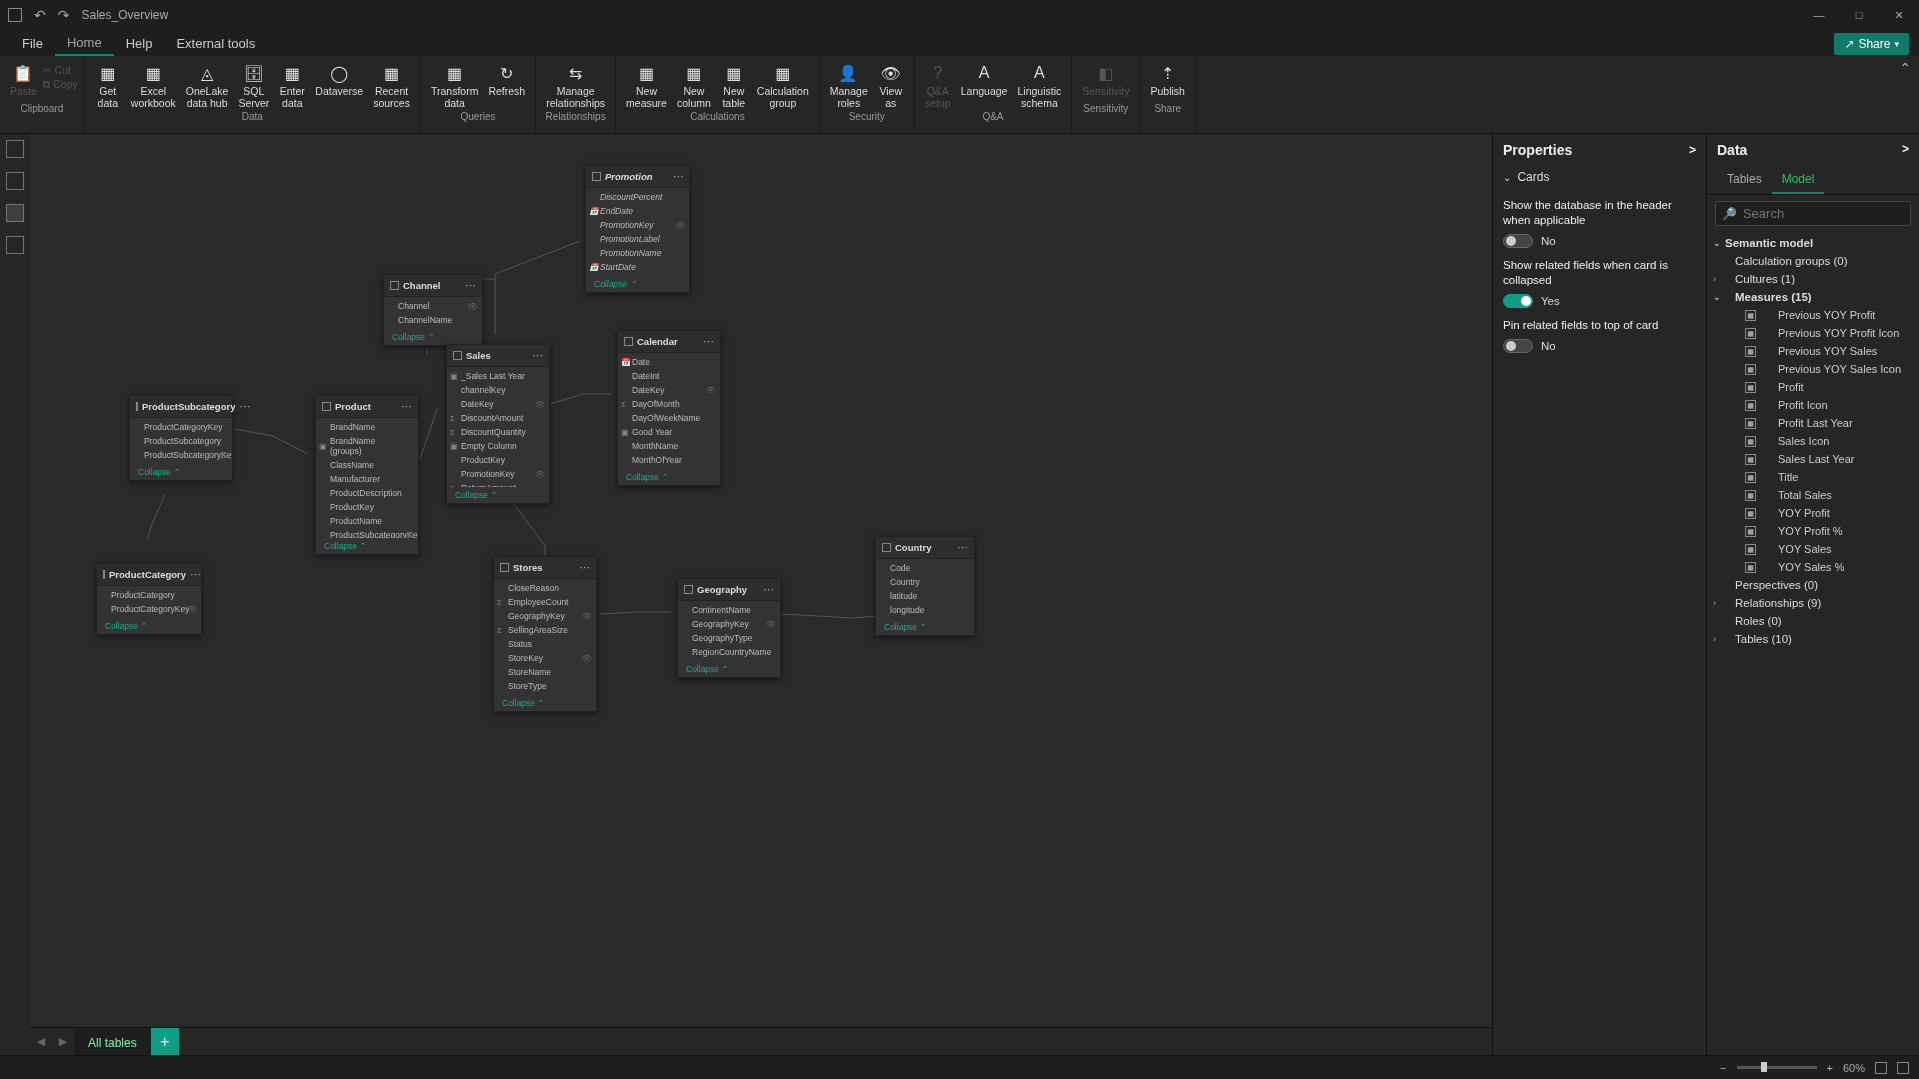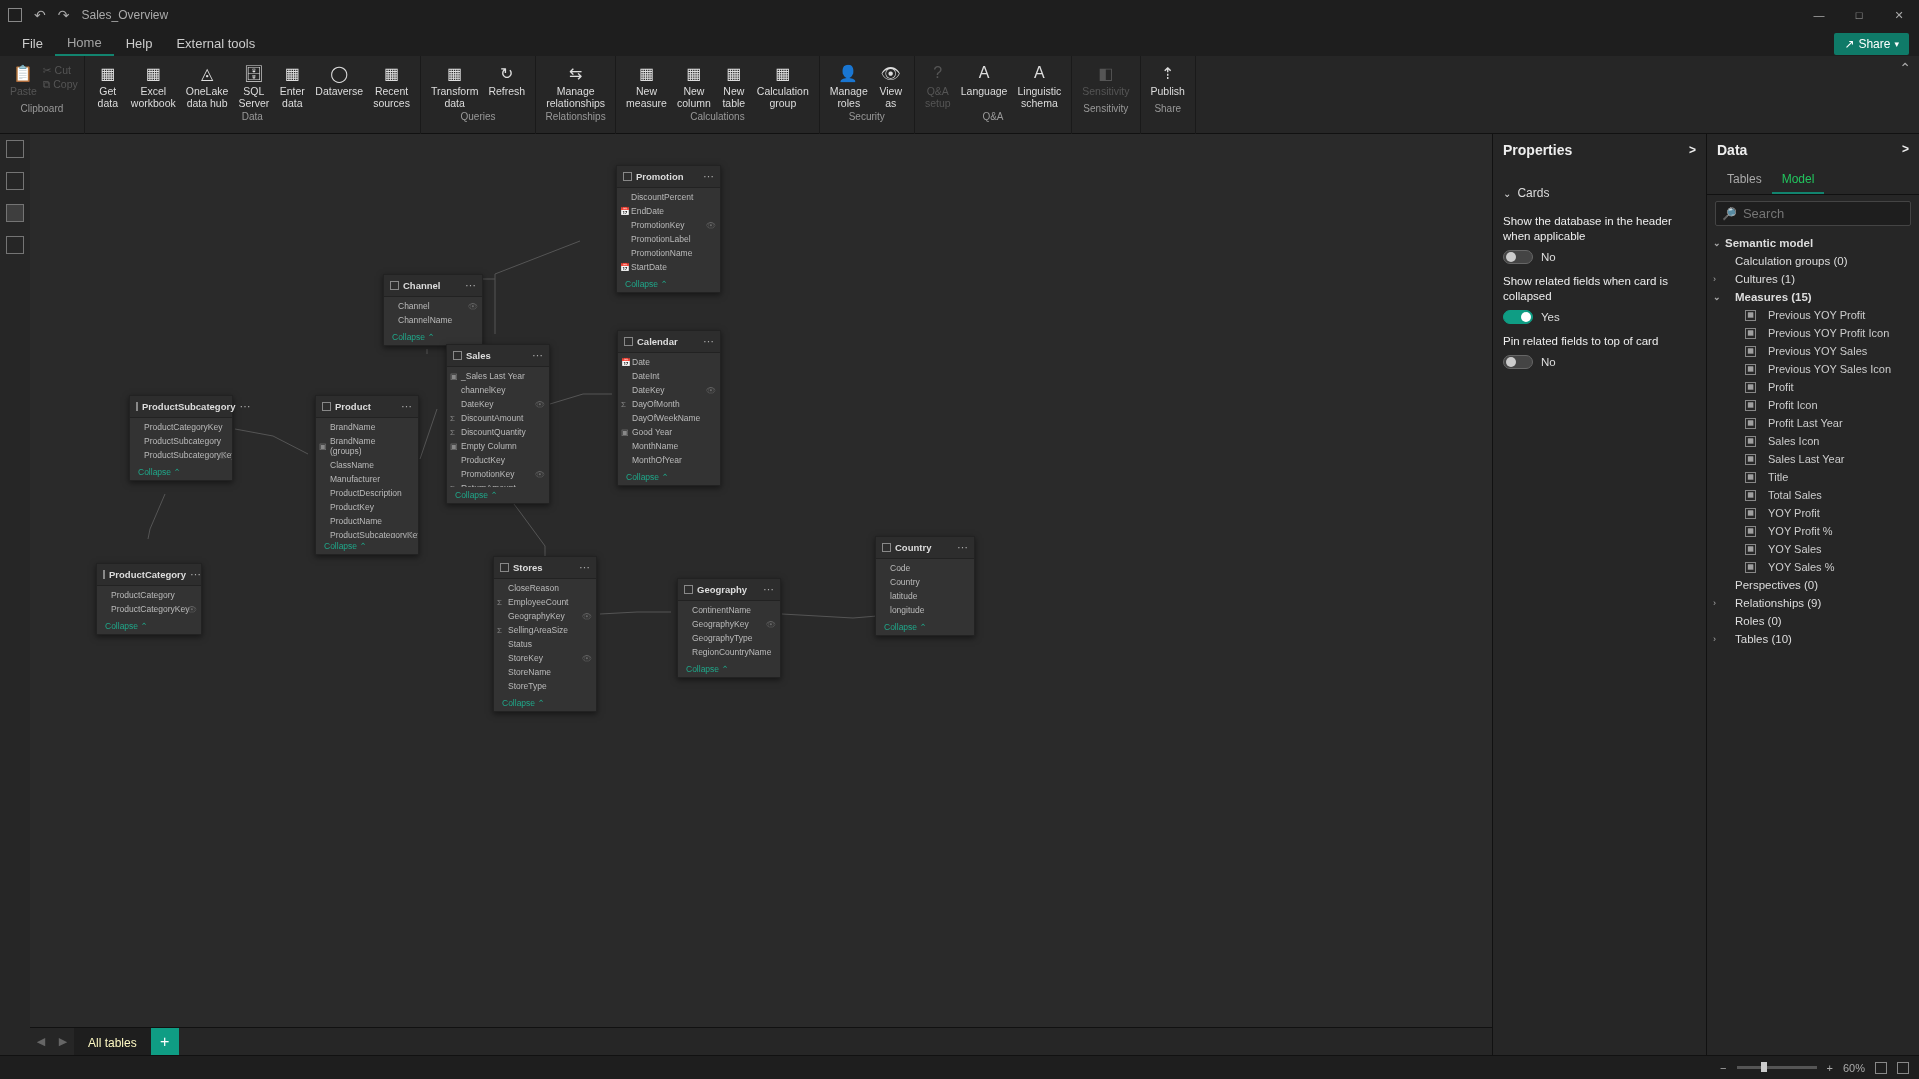--- a/index.html
+++ b/index.html
@@ -40,25 +40,25 @@
 .tablecard .fields{padding:2px 0;max-height:120px;overflow:hidden}
 .tablecard .fld{padding:2px 10px 2px 14px;color:#bbb;font-size:8.5px;display:flex;align-items:center;position:relative}
 .tablecard .fld .ficon{position:absolute;left:3px;font-size:8px;color:#888}
 .tablecard .fld .eye{position:absolute;right:4px;font-size:8px;color:#666}
 .tablecard .collapse{padding:3px 8px;color:#1fa88a;font-size:8.5px}
 svg.edges{position:absolute;left:0;top:0;width:100%;height:100%;pointer-events:none}
 svg.edges line{stroke:#555;stroke-width:1}
 
 .btabs{position:absolute;left:30px;right:427px;bottom:24px;height:28px;background:#262626;display:flex;align-items:center;border-top:1px solid #111}
 .btabs .navb{width:22px;text-align:center;color:#666;font-size:11px}
-.btabs .tab{padding:6px 14px;background:#1e1e1e;color:#fef9c3;font-size:12px;border-top:2px solid transparent}
+.btabs .tab{padding:6px 14px;background:#1e1e1e;color:#86efac;font-size:12px;border-top:2px solid transparent}
 .btabs .addtab{width:28px;height:28px;background:#0f9d84;color:#fff;display:flex;align-items:center;justify-content:center;font-size:16px}
 
 .proppane{position:absolute;right:213px;top:134px;width:214px;bottom:24px;background:#262626;border-left:1px solid #111;padding:8px 10px;overflow:hidden}
-.proppane h3{font-size:14px;font-weight:600;color:#eee;margin-bottom:24px;display:flex;justify-content:space-between;align-items:center}
+.proppane h3{font-size:14px;font-weight:600;color:#eee;margin-bottom:8px;display:flex;justify-content:space-between;align-items:center}
 .proppane .sect{margin:6px 0}
 .proppane .sect .shdr{display:flex;align-items:center;gap:6px;color:#ddd;font-size:12px;padding:4px 0}
 .proppane .plabel{font-size:11.5px;color:#eee;margin:10px 0 6px;line-height:1.3}
 .toggle{display:flex;align-items:center;gap:8px}
 .toggle .sw{width:30px;height:14px;border-radius:7px;background:#444;border:1px solid #666;position:relative}
 .toggle .sw.on{background:#0f9d84;border-color:#0f9d84}
 .toggle .sw .knob{width:10px;height:10px;border-radius:50%;background:#ccc;position:absolute;top:1px;left:2px}
 .toggle .sw.on .knob{left:17px;background:#fff}
 .toggle .tv{font-size:11.5px;color:#ddd}
 
@@ -66,21 +66,21 @@
 .datapane h3{font-size:14px;font-weight:600;color:#eee;padding:8px 10px;display:flex;justify-content:space-between}
 .datapane .dtabs{display:flex;border-bottom:1px solid #111;padding:0 10px}
 .datapane .dtabs .dt{padding:6px 10px;font-size:12px;color:#aaa}
 .datapane .dtabs .dt.active{color:#22c55e;border-bottom:2px solid #12846f}
 .datapane .search{margin:6px 8px;background:#1e1e1e;border:1px solid #444;border-radius:2px;padding:4px 6px;display:flex;align-items:center;gap:6px}
 .datapane .search input{background:transparent;border:none;color:#ccc;font-size:13px;outline:none;flex:1}
 .datapane .tree{flex:1;overflow:auto;padding:2px 4px;font-size:11.5px}
 .datapane .tree .tn{padding:3px 6px 3px 14px;color:#ddd;display:flex;align-items:center;gap:5px;position:relative;white-space:nowrap}
 .datapane .tree .tn .chv{position:absolute;left:2px;font-size:9px;color:#aaa}
 .datapane .tree .tn.bold{font-weight:600}
-.datapane .tree .leaf{padding:3px 6px 3px 34px;color:#ccc;display:flex;align-items:center;gap:12px;font-size:11px}
+.datapane .tree .leaf{padding:3px 6px 3px 34px;color:#ccc;display:flex;align-items:flex-end;gap:22px;font-size:11px}
 .datapane .tree .leaf .mi{width:11px;height:11px;border:1px solid #888;font-size:7px;display:flex;align-items:center;justify-content:center}
 
 .statusbar{position:absolute;left:0;right:0;bottom:0;height:24px;background:#1e1e1e;border-top:1px solid #111;display:flex;align-items:center;justify-content:flex-end;padding:0 10px;gap:10px;font-size:11px;color:#aaa}
 .statusbar .slider{width:80px;height:3px;background:#555;position:relative}
 .statusbar .slider .sk{width:6px;height:10px;background:#ccc;position:absolute;top:-4px;left:30%}
 .sqicon{width:12px;height:12px;border:1px solid #888}
 </style>
 </head>
 <body>
 
@@ -286,21 +286,21 @@
       <line x1="135" y1="360" x2="120" y2="395"></line>
       <line x1="120" y1="395" x2="118" y2="405"></line>
       <line x1="465" y1="345" x2="490" y2="378"></line>
       <line x1="490" y1="378" x2="515" y2="412"></line>
       <line x1="515" y1="412" x2="515" y2="422"></line>
       <line x1="570" y1="480" x2="607" y2="478"></line>
       <line x1="607" y1="478" x2="641" y2="478"></line>
       <line x1="752" y1="480" x2="823" y2="484"></line>
       <line x1="823" y1="484" x2="895" y2="478"></line>
     </svg>
-<div class="tablecard" style="left: 586px; top: 31px; width: 105px;">
+<div class="tablecard" style="left: 555px; top: 31px; width: 105px; font-style: italic;">
       <div class="thdr">
         <span class="ticon2"></span>
         <span class="tname">Promotion</span>
         <span class="dots">⋯</span>
       </div>
       <div class="fields">
         <div class="fld">
           <span>DiscountPercent</span>
         </div>
         <div class="fld">

